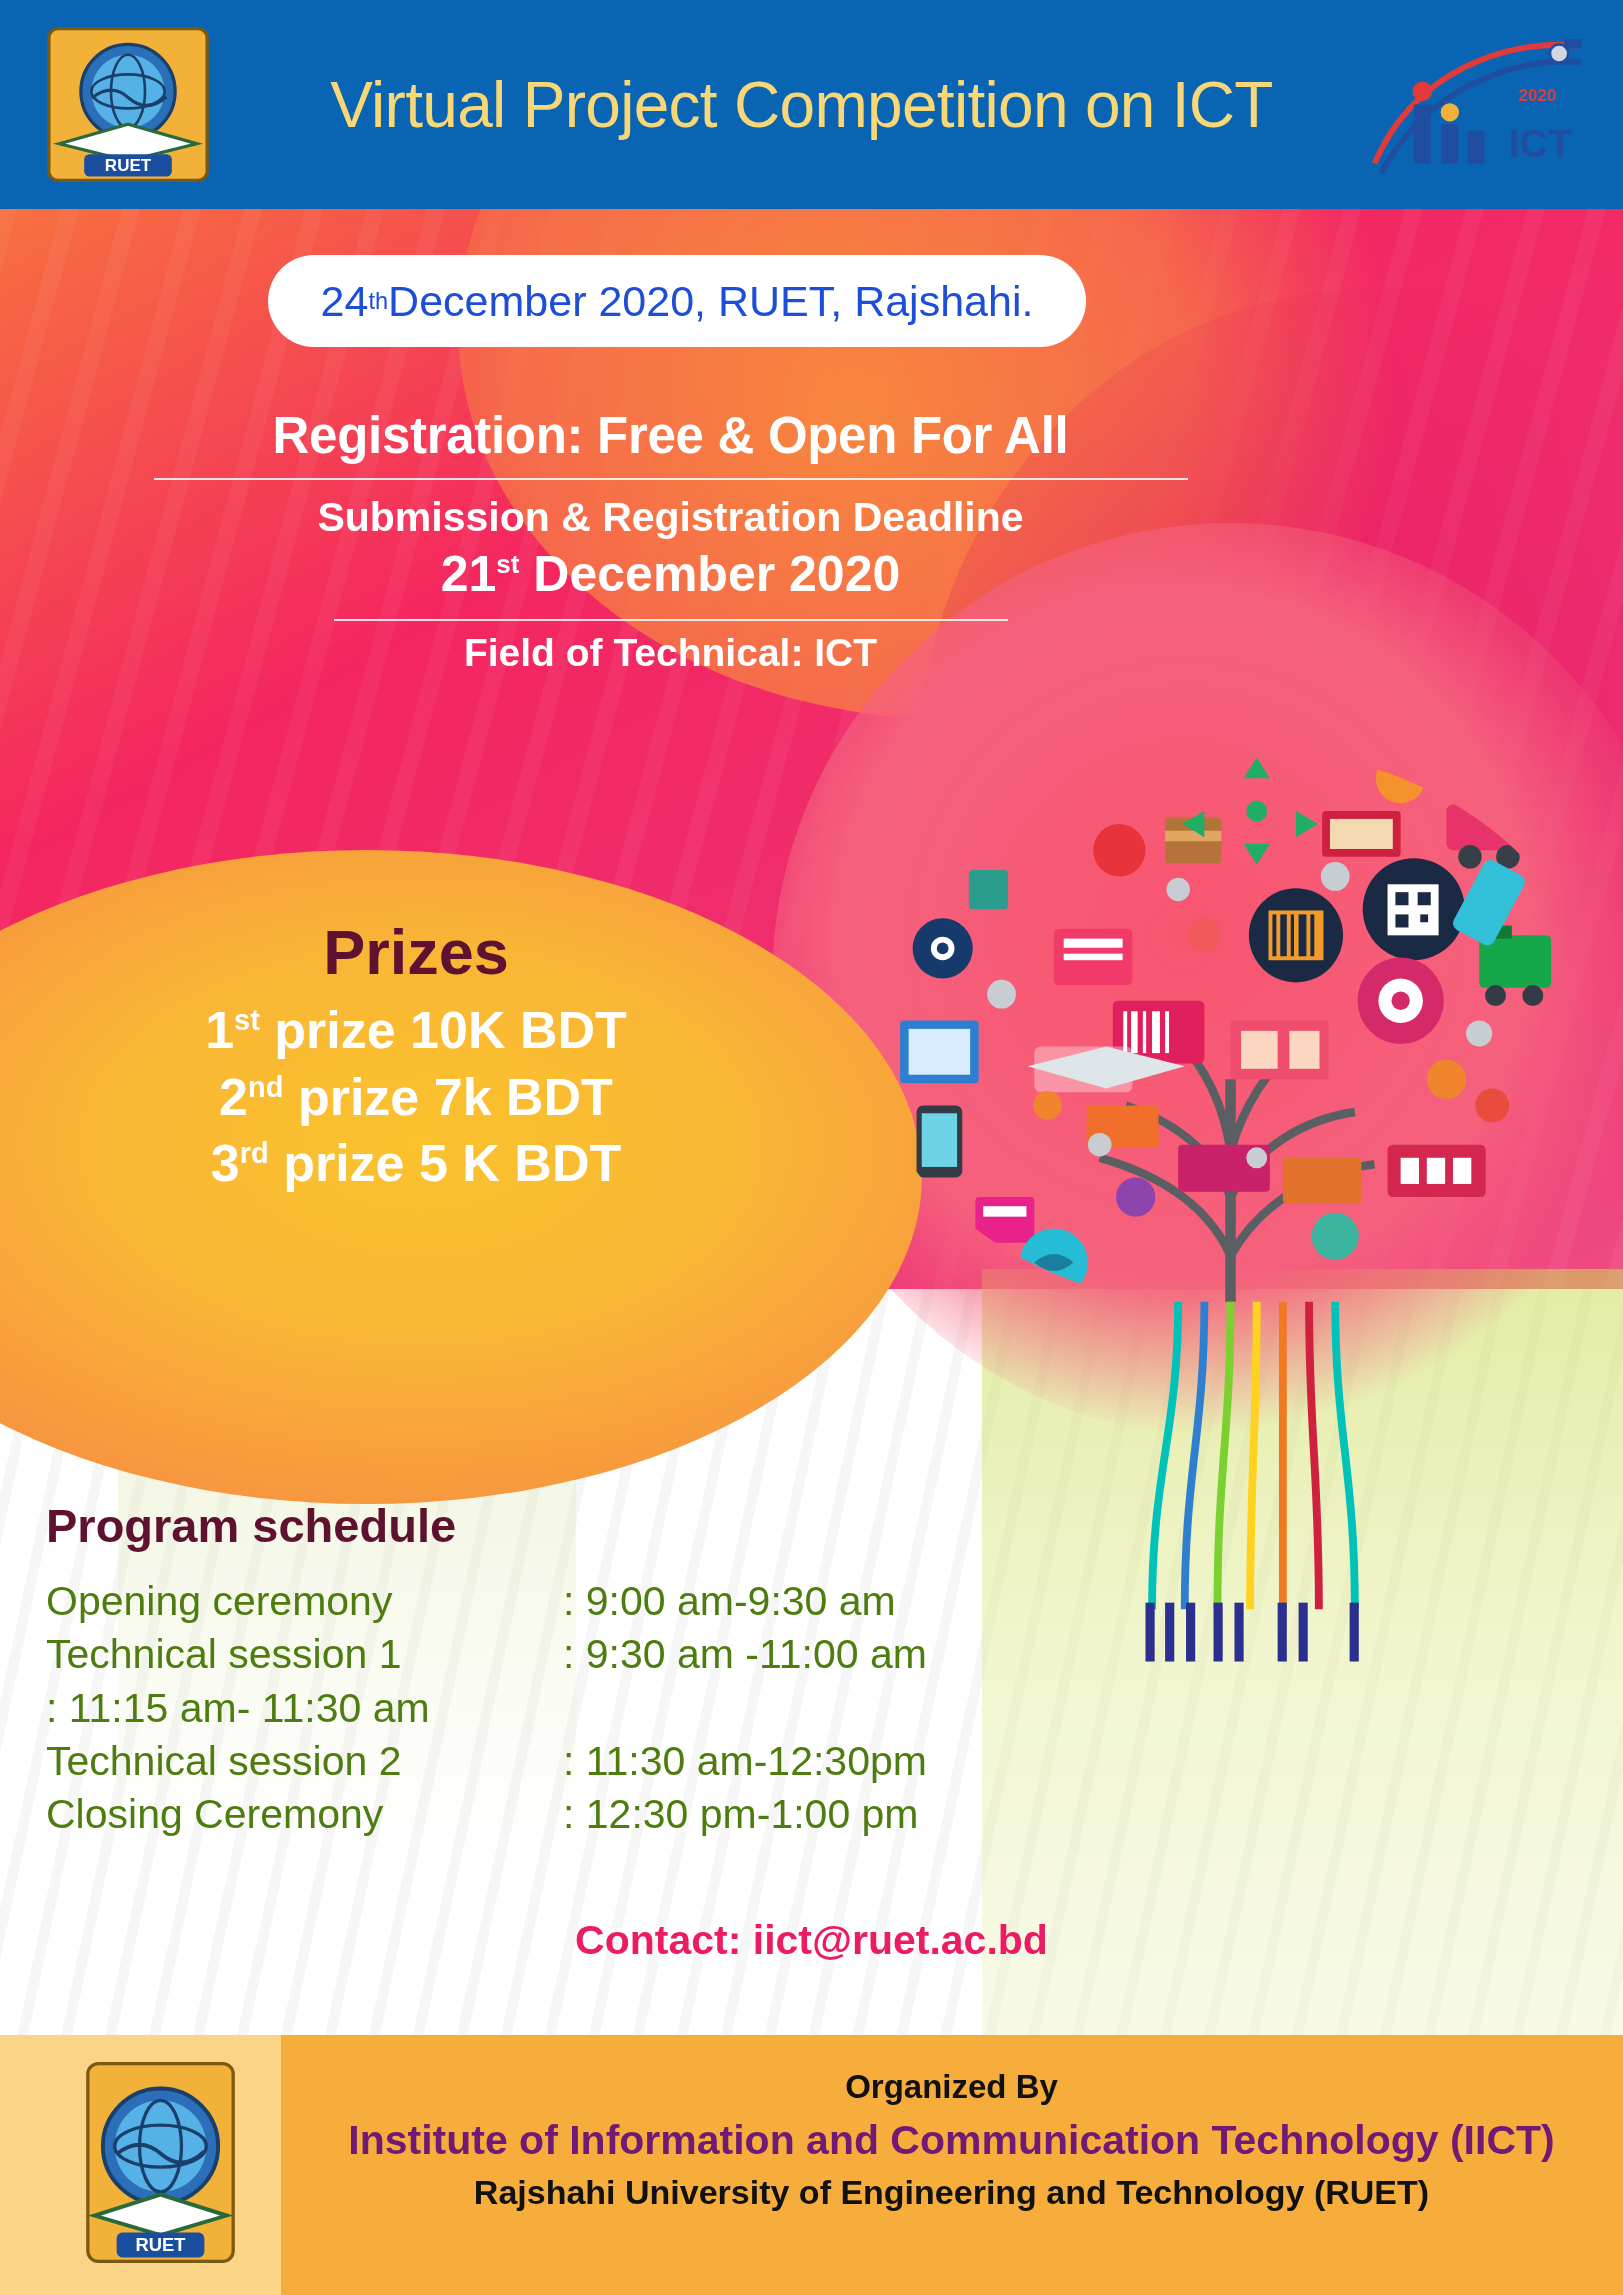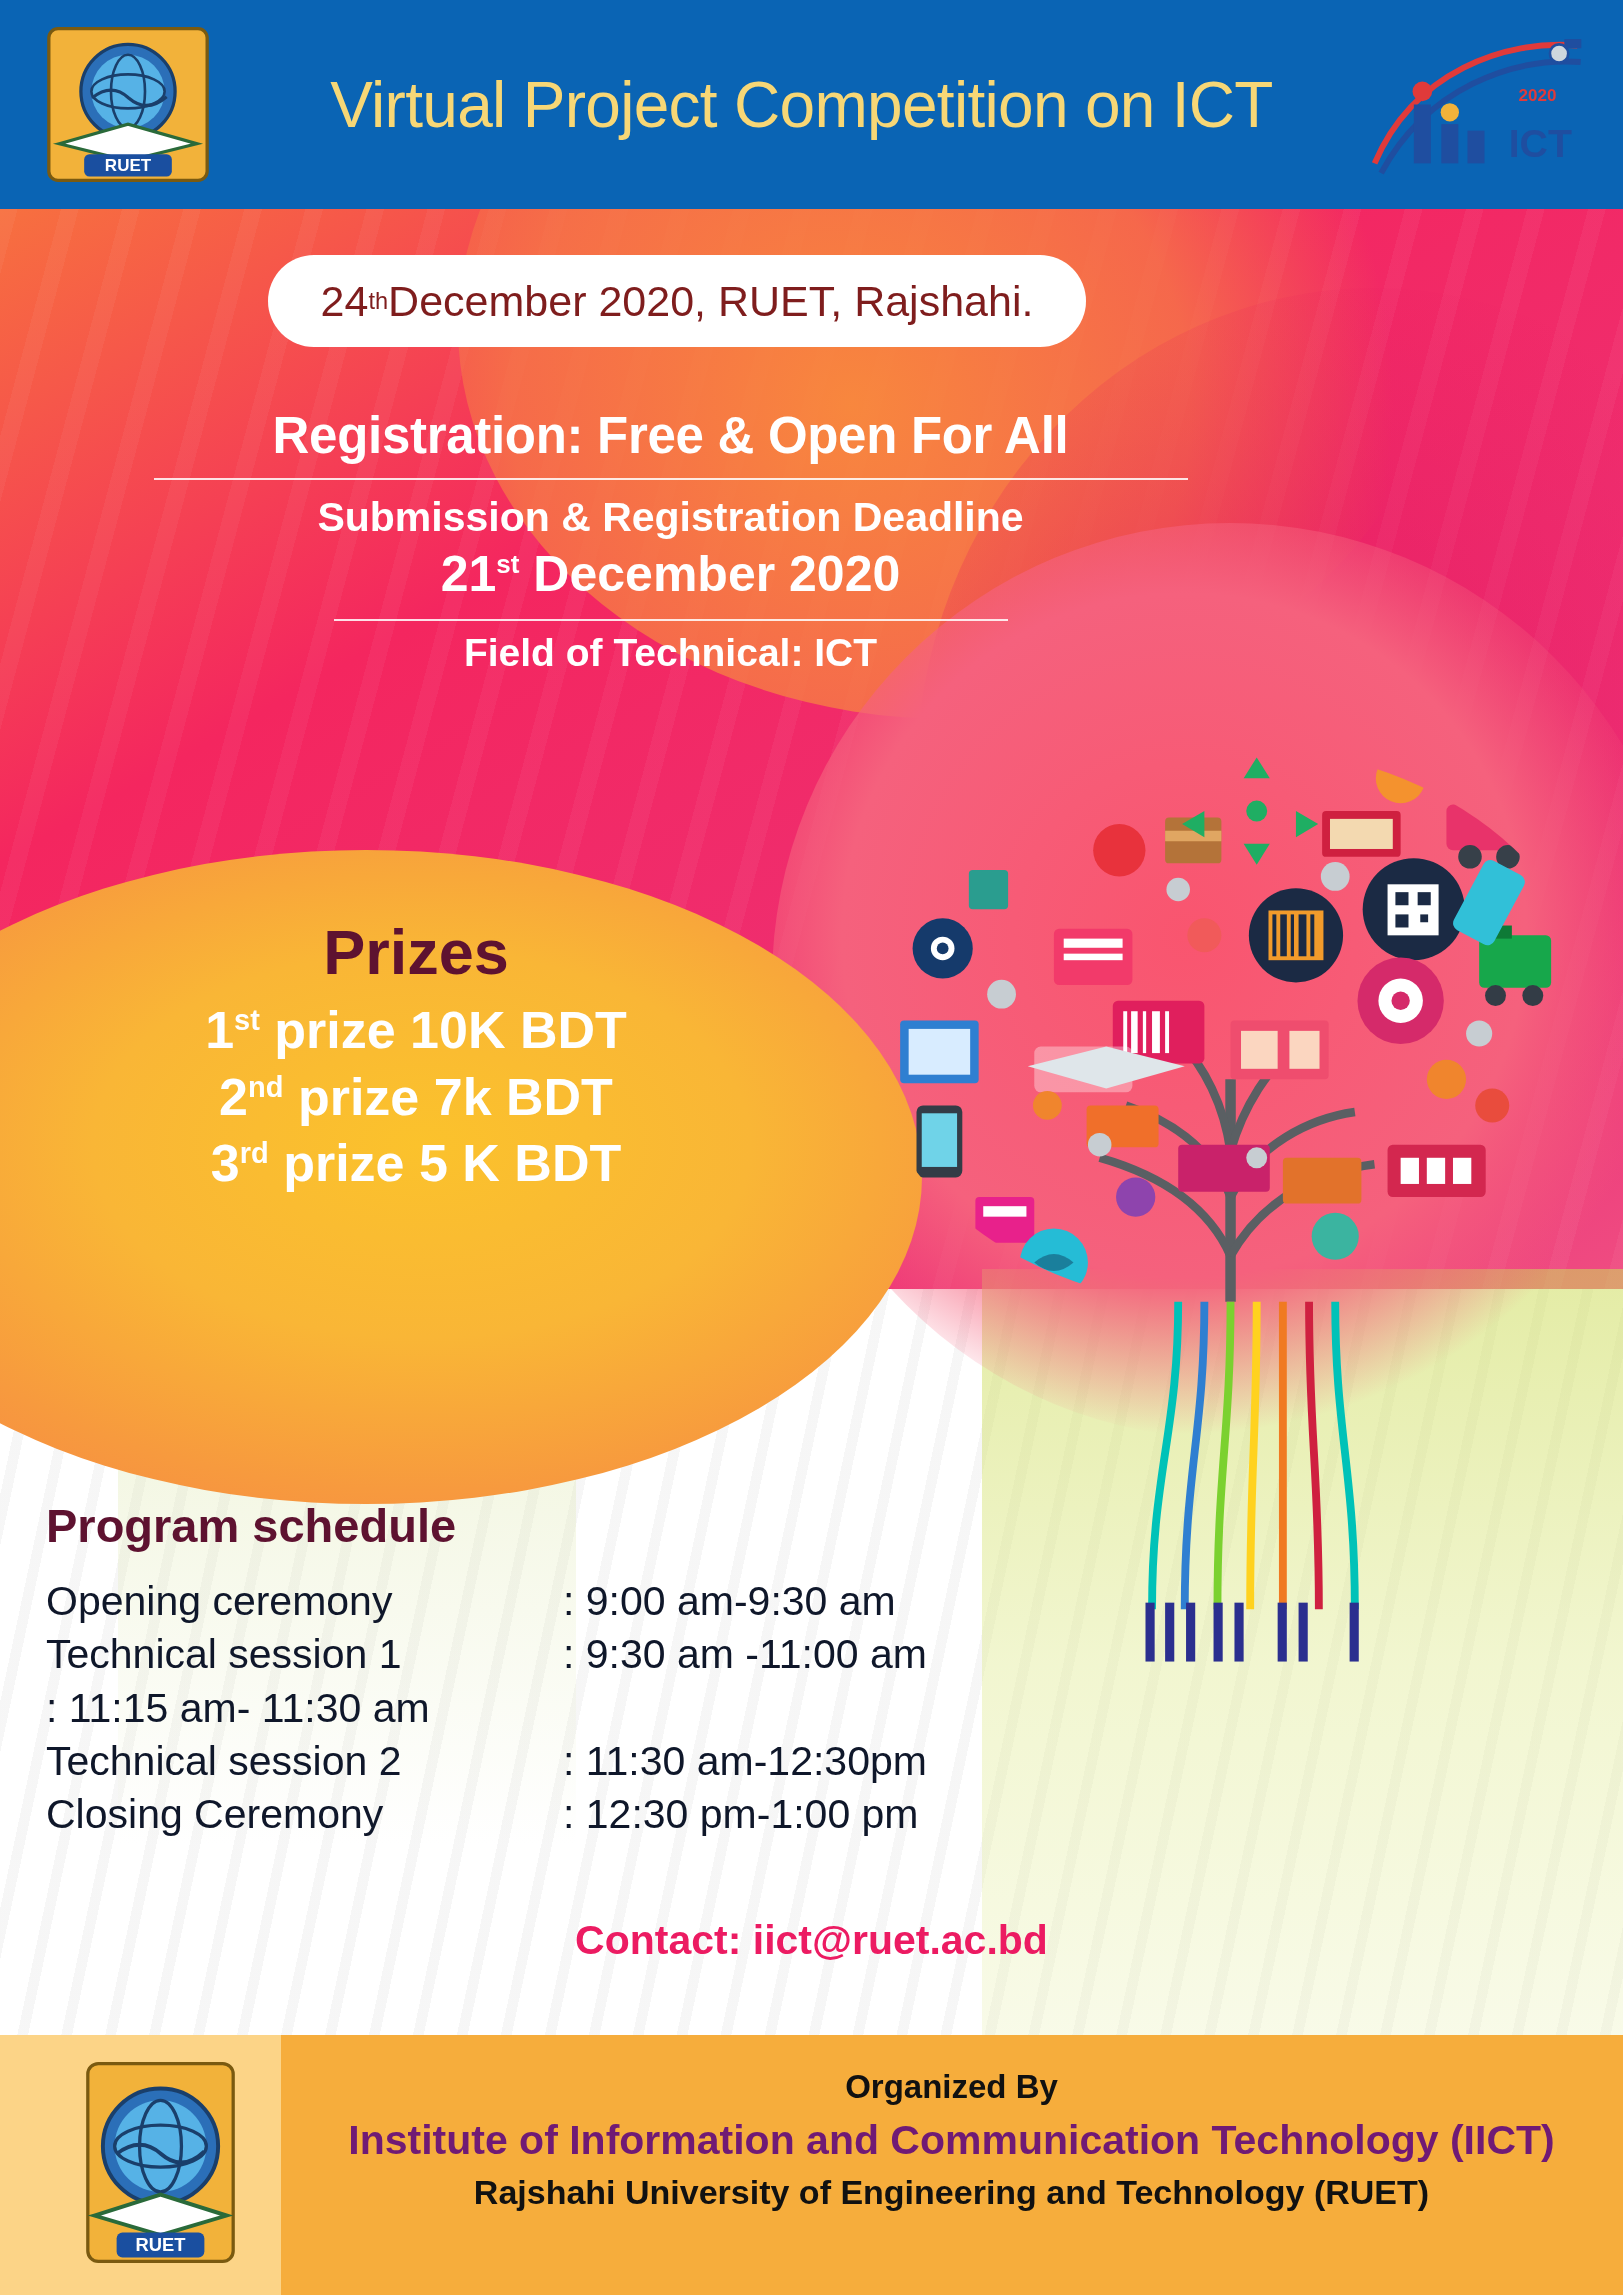--- a/index.html
+++ b/index.html
@@ -146,21 +146,21 @@
   
   .date-pill {
     position: absolute;
     left: 268px; top: 255px;
     width: 818px; height: 92px;
     background: #ffffff;
     border-radius: 46px;
     display: flex;
     align-items: center;
     justify-content: center;
-    color: #7f1d1d;
+    color: #1d4ed8;
     font-size: 43px;
     z-index: 30;
   }
   .date-pill sup { font-size: 23.6px; }
 
   
   .reg-block {
     position: absolute;
     left: 0; top: 406px;
     width: 1341px;
@@ -239,21 +239,21 @@
   }
   .schedule-title {
     color: #5e1230;
     font-size: 47px;
     font-weight: bold;
     margin-bottom: 22px;
   }
   .sched-row {
     display: flex;
     font-size: 41px;
-    color: #0f172a;
+    color: #4d7c0f;
     line-height: 1.30;
     white-space: nowrap;
   }
   .sched-name { width: 517px; }
   .sched-time { }
 
   
   .volunteer {
     position: absolute;
     left: 1237px; top: 1780px;

